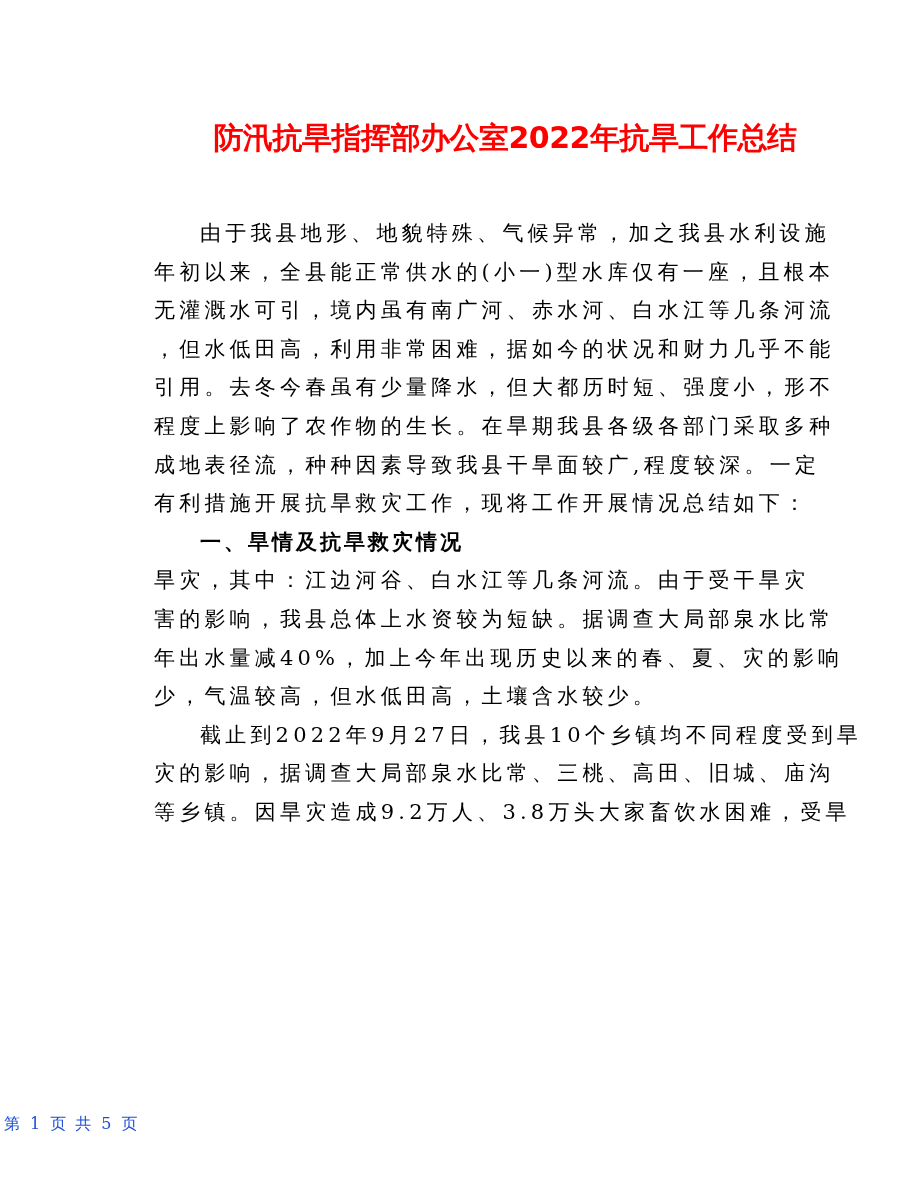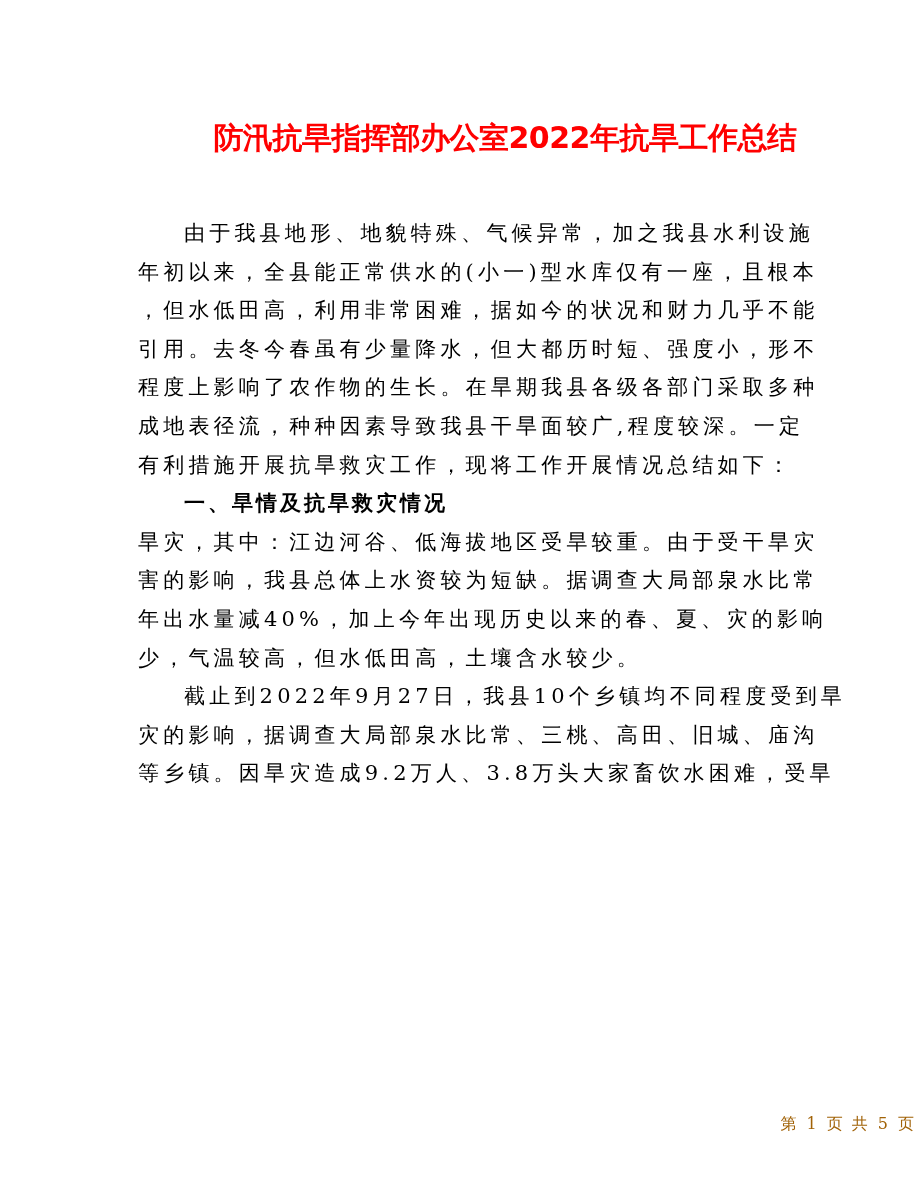--- a/index.html
+++ b/index.html
@@ -32,21 +32,21 @@
       font-family: "DejaVu Sans", "Liberation Sans", sans-serif;
       font-weight: bold;
       font-size: 30px;
       line-height: 40px;
       color: #ff0000;
       letter-spacing: -0.5px;
       padding-left: 45px;
     }
     .body-text {
       position: absolute;
-      left: 138px;
+      left: 154px;
       top: 214px;
       width: 644px;
     }
     .line {
       height: 38.6px;
       line-height: 38.6px;
       font-size: 21px;
       white-space: nowrap;
       letter-spacing: 4.2px;
       font-family: "DejaVu Serif", "Liberation Serif", serif;
@@ -63,49 +63,50 @@
       font-family: "DejaVu Sans", "Liberation Sans", sans-serif;
       font-weight: bold;
       text-align-last: left;
       letter-spacing: 3px;
     }
     .footer {
       position: absolute;
       left: 0;
       top: 1113px;
       width: 920px;
-      text-align: right;
+      text-align: left;
       font-size: 16px;
       line-height: 22px;
-      color: #a16207;
+      color: #1d4ed8;
       letter-spacing: 2px;
       font-family: "DejaVu Serif", "Liberation Serif", serif;
     }
     .footer span { margin: 0 4px; }
   </style>
 </head>
 <body>
 
 <div class="page">
 
   <div class="doc-title">防汛抗旱指挥部办公室2022年抗旱工作总结</div>
 
   <div class="body-text">
 
     <div class="line indent">由于我县地形、地貌特殊、气候异常，加之我县水利设施</div>
     <div class="line">年初以来，全县能正常供水的(小一)型水库仅有一座，且根本</div>
+    <div class="line">无灌溉水可引，境内虽有南广河、赤水河、白水江等几条河流</div>
     <div class="line">，但水低田高，利用非常困难，据如今的状况和财力几乎不能</div>
     <div class="line">引用。去冬今春虽有少量降水，但大都历时短、强度小，形不</div>
     <div class="line">程度上影响了农作物的生长。在旱期我县各级各部门采取多种</div>
     <div class="line">成地表径流，种种因素导致我县干旱面较广,程度较深。一定</div>
     <div class="line last">有利措施开展抗旱救灾工作，现将工作开展情况总结如下：</div>
 
     <div class="line indent heading">一、旱情及抗旱救灾情况</div>
 
-    <div class="line">旱灾，其中：江边河谷、低海拔地区受旱较重。由于受干旱灾</div>
+    <div class="line">旱灾，其中：江边河谷、白水江等几条河流。由于受干旱灾</div>
     <div class="line">害的影响，我县总体上水资较为短缺。据调查大局部泉水比常</div>
     <div class="line">年出水量减40%，加上今年出现历史以来的春、夏、灾的影响</div>
     <div class="line last">少，气温较高，但水低田高，土壤含水较少。</div>
 
     <div class="line indent">截止到2022年9月27日，我县10个乡镇均不同程度受到旱</div>
     <div class="line">灾的影响，据调查大局部泉水比常、三桃、高田、旧城、庙沟</div>
     <div class="line">等乡镇。因旱灾造成9.2万人、3.8万头大家畜饮水困难，受旱</div>
 
   </div>
 

